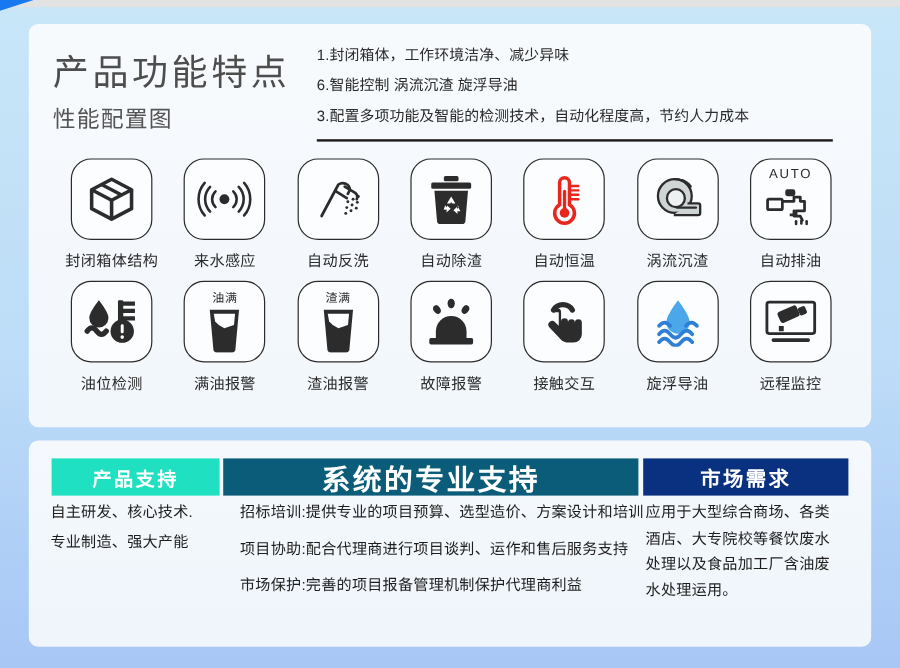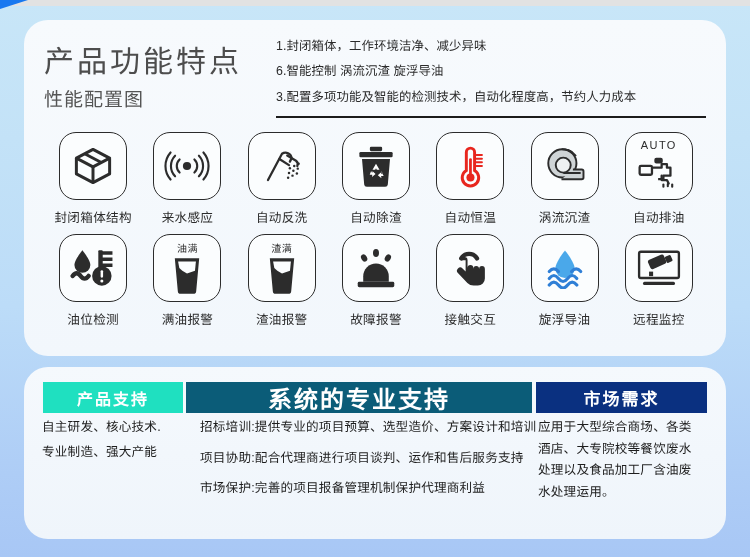--- a/index.html
+++ b/index.html
@@ -32,21 +32,21 @@
     top: 0; left: 0;
     width: 0; height: 0;
     border-top: 9px solid #1878f0;
     border-right: 28px solid transparent;
   }
 
   
   .card {
     position: absolute;
     background: #f4f8fc;
-    border-radius: 24px;
+    border-radius: 8px;
   }
   #card-top {
     left: 24px; top: 20px;
     width: 702px; height: 336px;
     background: linear-gradient(180deg, #f7fafd 0%, #f2f7fc 100%);
   }
   #card-bottom {
     left: 24px; top: 367px;
     width: 702px; height: 172px;
     background: linear-gradient(180deg, #f5f9fd 0%, #eff5fb 100%);
@@ -75,21 +75,21 @@
     font-size: 19px;
     letter-spacing: 1px;
     color: #555;
     font-weight: 400;
     margin-top: 5px;
     white-space: nowrap;
   }
 
   .bullet-block {
     position: absolute;
-    left: 252px; top: 20px;
+    left: 240px; top: 20px;
     width: 430px;
   }
   .bullet-line {
     font-size: 12.4px;
     color: #2b2b2b;
     line-height: 1.0;
     margin-bottom: 13px;
     white-space: nowrap;
     letter-spacing: 0.1px;
   }

